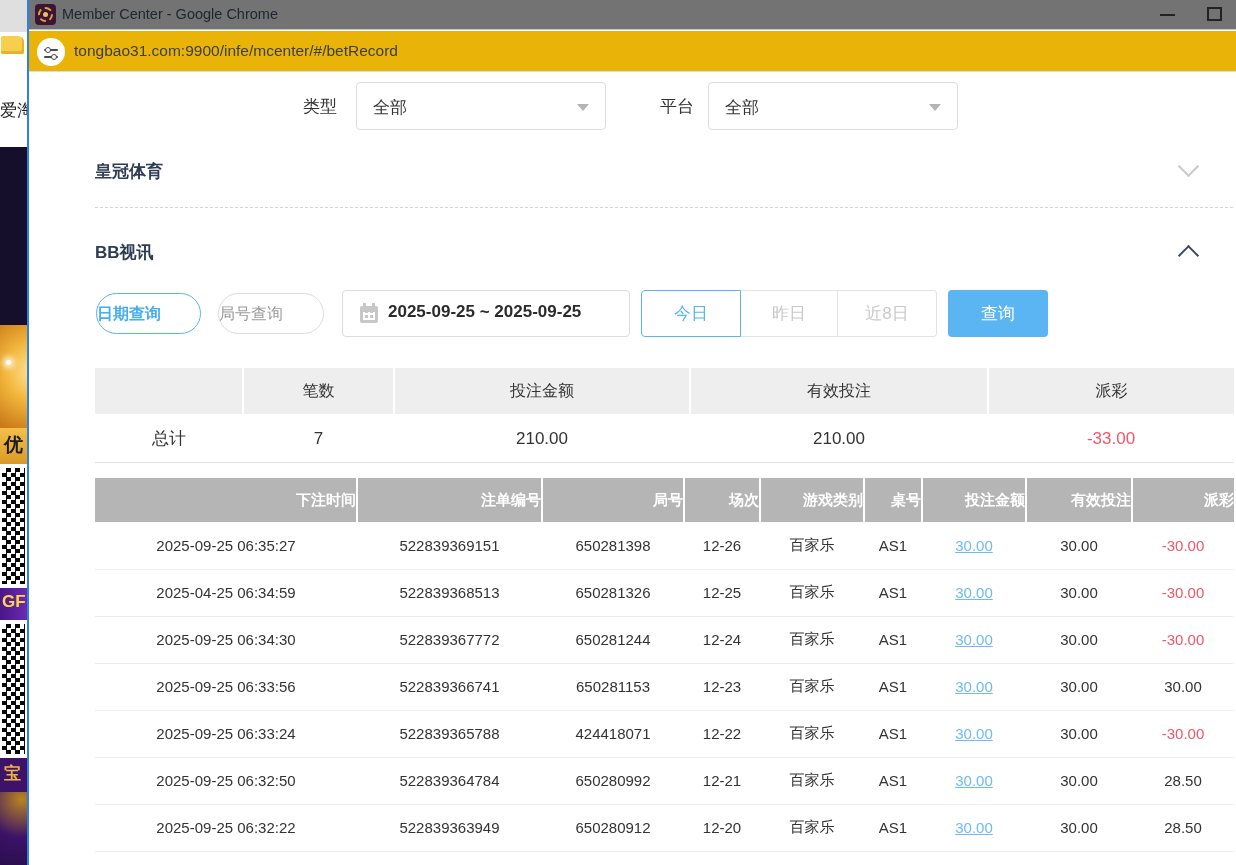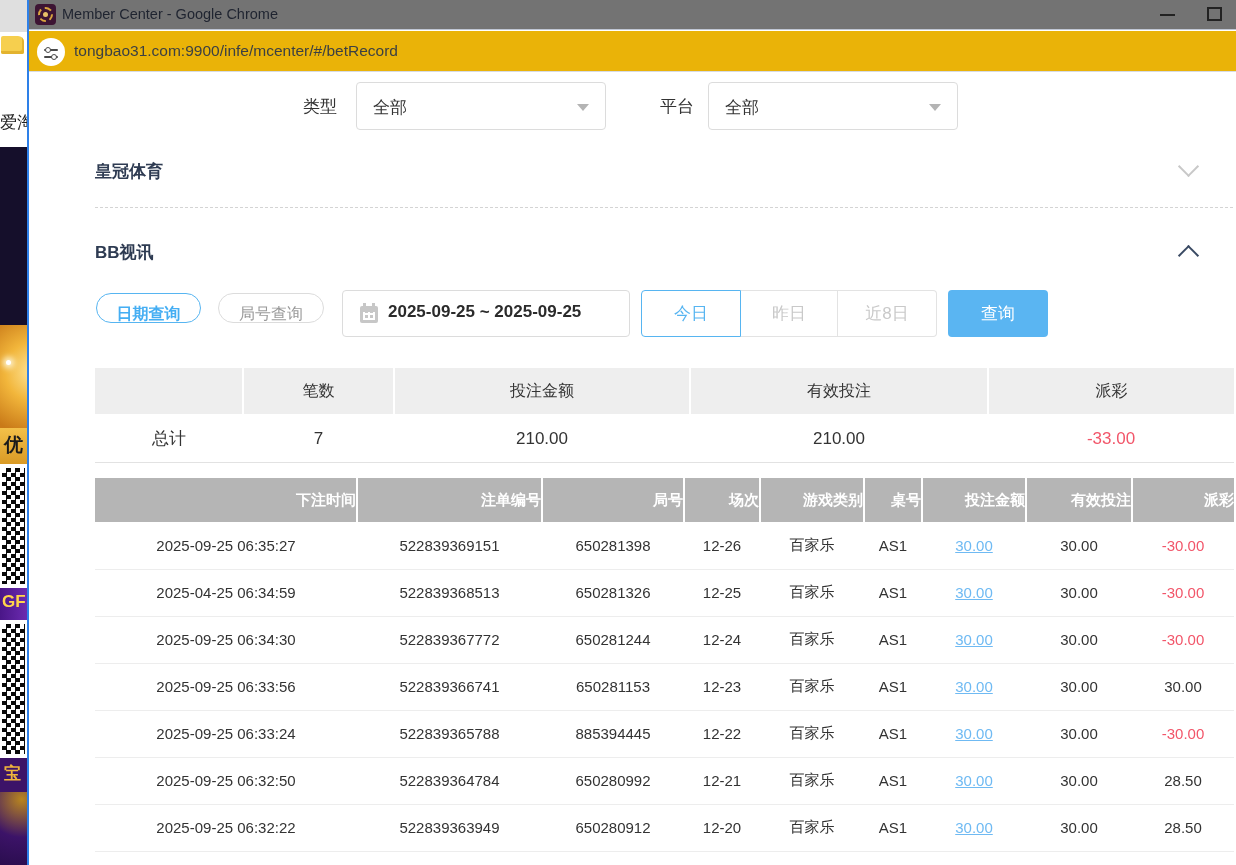--- a/index.html
+++ b/index.html
@@ -5,21 +5,21 @@
   * { margin:0; padding:0; box-sizing:border-box; }
   body { font-family:"Liberation Sans", sans-serif; }
   .screen { position:relative; width:1236px; height:865px; overflow:hidden; background:#fff; }
 
   
   .bg-strip { position:absolute; left:0; top:0; width:27px; height:865px; overflow:hidden; background:#fff; }
   .seg { position:absolute; left:0; width:27px; overflow:hidden; }
   .seg-top      { top:0;   height:32px;  background:#dfdfdf; }
   .seg-white    { top:32px; height:115px; background:#ffffff; }
   .folder-icon  { position:absolute; left:1px; top:36px; width:23px; height:18px; background:#f6cf4e; border-radius:2px 6px 2px 2px; box-shadow:inset -2px -3px 0 #e3b32f; }
-  .strip-text1  { position:absolute; left:0; top:99px; font-size:17px; color:#222; white-space:nowrap;margin-top:12px; }
+  .strip-text1  { position:absolute; left:0; top:99px; font-size:17px; color:#222; white-space:nowrap; }
   .seg-dark     { top:147px; height:178px; background:#150f2b; }
   .seg-gold     { top:325px; height:103px; background:radial-gradient(circle at 130% 45%, #ffe9a0 0%, #f2b63b 45%, #c97a18 95%); }
   .sparkle      { position:absolute; left:6px; top:360px; width:5px; height:5px; background:#fff; border-radius:50%; box-shadow:0 0 6px 3px rgba(255,255,240,.9); }
   .seg-gold2    { top:428px; height:36px; background:linear-gradient(#f3c049,#d99a25); }
   .strip-text2  { position:absolute; left:4px; top:432px; font-size:19px; font-weight:bold; color:#1b1b1b; }
   .seg-qr1      { top:464px; height:124px; background:#fff; }
   .seg-qr2      { top:620px; height:138px; background:#fff; }
   .qr-pattern   { position:absolute; left:2px; right:2px; top:4px; bottom:4px; background:repeating-conic-gradient(#0a0a0a 0% 25%, #ffffff 0% 50%) 0 0 / 9px 9px; }
   .seg-purple1  { top:588px; height:32px; background:linear-gradient(90deg,#4a1688,#6b2bb0); }
   .strip-text3  { position:absolute; left:2px; top:592px; font-size:17px; font-weight:bold; color:#ffd54a; }
@@ -68,21 +68,21 @@
   
   .section-title { position:absolute; left:66px; font-size:17px; font-weight:bold; color:#2e3b52; }
   .t-crown { top:87px; }
   .t-bb { top:168px; }
   .chev { position:absolute; width:15px; height:15px; border-right:2px solid; border-bottom:2px solid; }
   .chev-down { left:1152px; top:86px; transform:rotate(45deg); color:#c8c8c8; border-color:#c8c8c8; }
   .chev-up { left:1152px; top:175px; transform:rotate(-135deg); color:#3a4a63; border-color:#3a4a63; }
   .dotted-divider { position:absolute; left:66px; right:3px; top:134px; border-top:1px dashed #d4d4d4; }
 
   
-  .pill { position:absolute; top:220px; height:30px; border-radius:21px; background:#fff; text-align:center; font-size:16px; line-height:39px; cursor:pointer; }
+  .pill { position:absolute; top:220px; height:41px; border-radius:21px; background:#fff; text-align:left; font-size:16px; line-height:39px; cursor:pointer; }
   .pill-date { left:67px; width:105px; border:1px solid #57b5f1; color:#45aef3; font-weight:bold; }
   .pill-round { left:189px; width:106px; border:1px solid #dcdcdc; color:#9a9a9a; }
   .date-box { position:absolute; left:313px; top:217px; width:288px; height:47px; border:1px solid #dcdcdc; border-radius:4px; background:#fff; }
   .cal-icon { position:absolute; left:17px; top:15px; width:18px; height:17px; background:#c7c7c7; border-radius:2px; }
   .cal-icon::before { content:""; position:absolute; left:3px; top:-3px; width:3px; height:4px; background:#c7c7c7; box-shadow:9px 0 0 #c7c7c7; }
   .cal-icon::after { content:""; position:absolute; left:3px; top:6px; right:3px; bottom:3px;
      background:repeating-linear-gradient(90deg,#fff 0 2px,transparent 2px 5px), repeating-linear-gradient(0deg,#fff 0 2px,transparent 2px 5px); }
   .date-text { position:absolute; left:45px; top:11px; font-size:17px; font-weight:600; color:#2b2b2b; white-space:nowrap; }
   .btn-group { position:absolute; left:612px; top:217px; height:55px; display:flex; }
   .grp-btn { height:47px; background:#fff; border:1px solid #e3e3e3; border-left:none; font-size:17px; text-align:center; line-height:45px; color:#c9c9c9; cursor:pointer; }
@@ -290,21 +290,21 @@
               <td>12-23</td>
               <td>百家乐</td>
               <td>AS1</td>
               <td><a class="amount-link" href="javascript:void(0)">30.00</a></td>
               <td>30.00</td>
               <td>30.00</td>
             </tr>
             <tr>
               <td>2025-09-25 06:33:24</td>
               <td>522839365788</td>
-              <td>885394445</td>
+              <td>424418071</td>
               <td>12-22</td>
               <td>百家乐</td>
               <td>AS1</td>
               <td><a class="amount-link" href="javascript:void(0)">30.00</a></td>
               <td>30.00</td>
               <td class="neg">-30.00</td>
             </tr>
             <tr>
               <td>2025-09-25 06:32:50</td>
               <td>522839364784</td>

